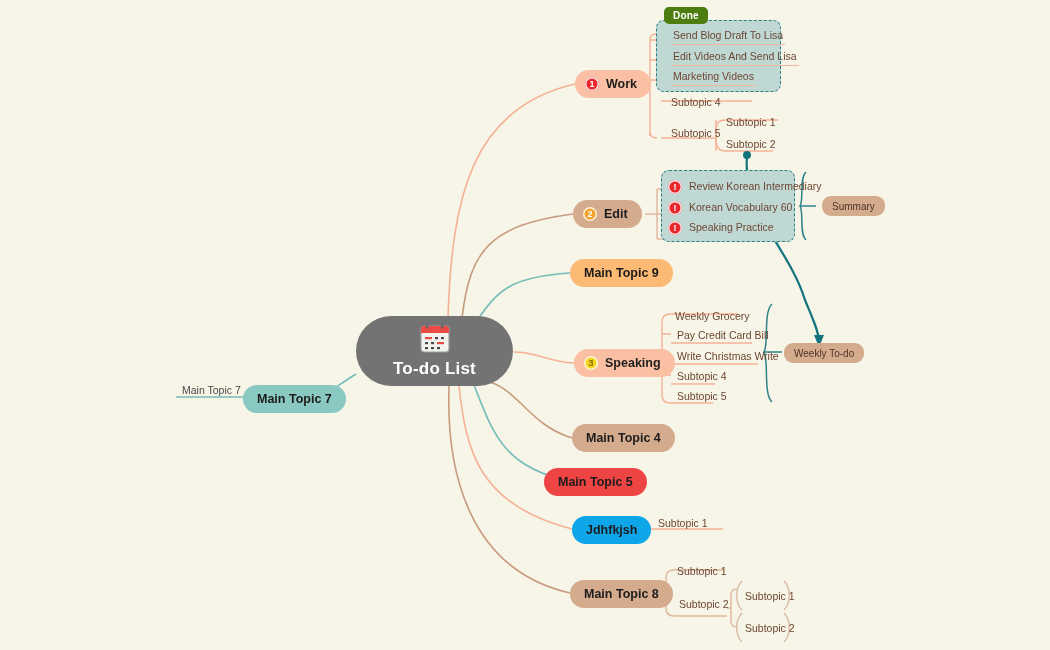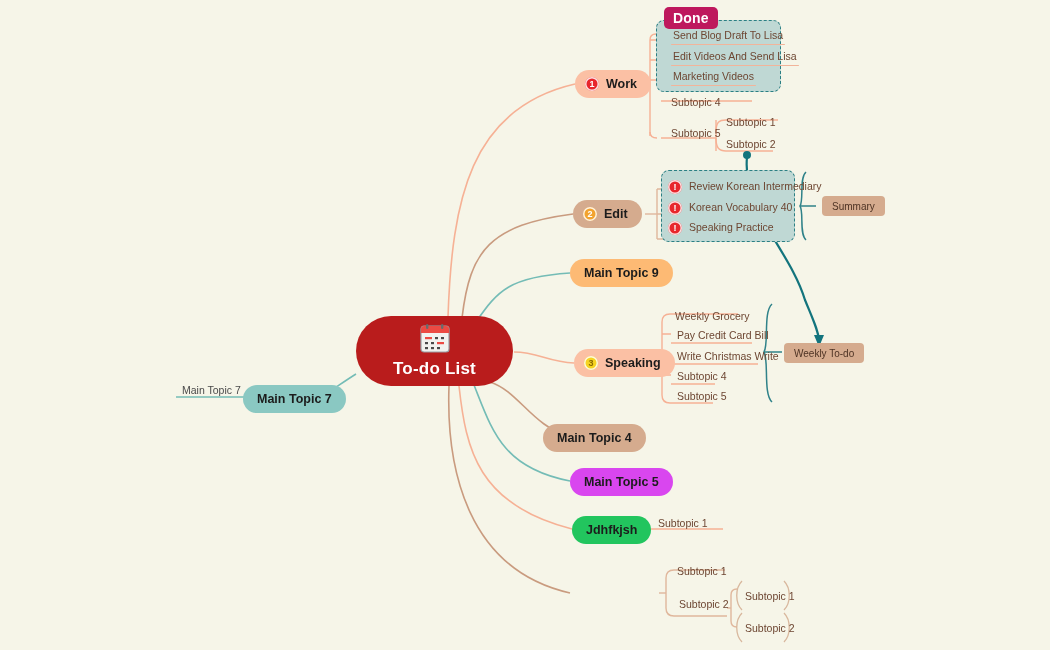--- a/index.html
+++ b/index.html
@@ -8,21 +8,21 @@
     background:#f6f5e8;
     font-family:"Liberation Sans", sans-serif;
     position:relative;
   }
   #canvas{position:absolute;left:0;top:0;width:1050px;height:650px;}
   svg.lines{position:absolute;left:0;top:0;width:1050px;height:650px;pointer-events:none;}
 
   
   .central{
     position:absolute;left:356px;top:316px;width:157px;height:70px;
-    background:#b91c1c;border-radius:36px;
+    background:#737373;border-radius:36px;
     display:flex;flex-direction:column;align-items:center;justify-content:center;
     gap:4px;
   }
   .central .ctitle{
     color:#ffffff;font-size:17px;font-weight:bold;letter-spacing:.2px;
   }
   .cal{width:34px;height:32px;position:relative;}
 
   
   .pill{
@@ -47,27 +47,27 @@
     content:"";position:absolute;left:4px;right:4px;bottom:0px;height:1.4px;
     background:#f2b49a;border-radius:1px;
   }
 
   
   .dbox{
     position:absolute;border:1.6px dashed #2b7f83;background:#bfd8d4;
     border-radius:8px;box-sizing:border-box;
   }
   .tag{
-    position:absolute;background:#be185d;color:#fff;font-size:14px;font-weight:bold;
+    position:absolute;background:#4d7c0f;color:#fff;font-size:10px;font-weight:bold;
     border-radius:5px;padding:3px 9px;letter-spacing:.2px;
   }
 
   
   .sbox{
-    position:absolute;border-radius:4px;display:flex;align-items:center;
+    position:absolute;border-radius:9px;display:flex;align-items:center;
     justify-content:center;font-size:10px;color:#4e3324;white-space:nowrap;
     padding:0 10px;height:20px;box-sizing:border-box;
   }
 </style>
 </head>
 <body style="background: rgb(246, 245, 232);">
 
 <div id="canvas">
 
   <svg class="lines" viewBox="0 0 1050 650">
@@ -179,21 +179,21 @@
 
   <div class="dbox" style="left:661px;top:170px;width:134px;height:72px;"></div>
 
   <div class="pill withbadge" style="left:573px;top:200px;background:#d5ab8e;">
     <span class="badge" style="background:#f2a32f;">2</span>
     <span>Edit</span>
   </div>
 
   <div class="leaf" style="left:683px;top:178px;">Review Korean Intermediary</div>
   <div class="badge" style="position:absolute;left:668px;top:180px;background:#e8262c;">!</div>
-  <div class="leaf" style="left:683px;top:199px;">Korean Vocabulary 40</div>
+  <div class="leaf" style="left:683px;top:199px;">Korean Vocabulary 60</div>
   <div class="badge" style="position:absolute;left:668px;top:201px;background:#e8262c;">!</div>
   <div class="leaf" style="left:683px;top:219px;">Speaking Practice</div>
   <div class="badge" style="position:absolute;left:668px;top:221px;background:#e8262c;">!</div>
 
   <div class="sbox" style="left:822px;top:196px;background:#d5ab8e;">Summary</div>
 
   <div class="pill" style="left:570px;top:259px;background:#fdba74;">Main Topic 9</div>
 
   <div class="pill withbadge" style="left:574px;top:349px;background:#fbc0a4;">
     <span class="badge" style="background:#f6d422;color:#8a6a00;">3</span>
@@ -201,26 +201,27 @@
   </div>
 
   <div class="leaf" style="left:669px;top:308px;">Weekly Grocery</div>
   <div class="leaf" style="left:671px;top:327px;">Pay Credit Card Bill</div>
   <div class="leaf" style="left:671px;top:348px;">Write Christmas Write</div>
   <div class="leaf" style="left:671px;top:368px;">Subtopic 4</div>
   <div class="leaf" style="left:671px;top:388px;">Subtopic 5</div>
 
   <div class="sbox" style="left:784px;top:343px;background:#d5ab8e;">Weekly To-do</div>
 
-  <div class="pill" style="left:543px;top:424px;background:#d5ab8e;">Main Topic 4</div>
-  <div class="pill" style="left:570px;top:468px;background:#d946ef;">Main Topic 5</div>
-
-  <div class="pill" style="left:572px;top:516px;background:#22c55e;">Jdhfkjsh</div>
+  <div class="pill" style="left:572px;top:424px;background:#d5ab8e;">Main Topic 4</div>
+  <div class="pill" style="left:544px;top:468px;background:#ef4444;">Main Topic 5</div>
+
+  <div class="pill" style="left:572px;top:516px;background:#0ea5e9;">Jdhfkjsh</div>
   <div class="leaf" style="left:652px;top:515px;">Subtopic 1</div>
 
+  <div class="pill" style="left:570px;top:580px;background:#d5ab8e;">Main Topic 8</div>
   <div class="leaf" style="left:671px;top:563px;">Subtopic 1</div>
   <div class="leaf" style="left:673px;top:596px;">Subtopic 2</div>
   <div class="leaf" style="left:739px;top:588px;">Subtopic 1</div>
   <div class="leaf" style="left:739px;top:620px;">Subtopic 2</div>
 
   <div class="pill" style="left:243px;top:385px;background:#8ac8c2;">Main Topic 7</div>
   <div class="leaf" style="left:176px;top:382px;color:#4a4a4a;">Main Topic 7</div>
 
 </div>
 

